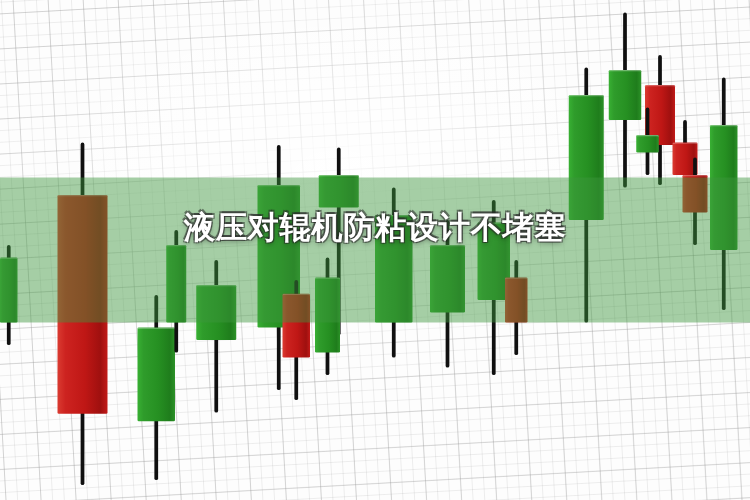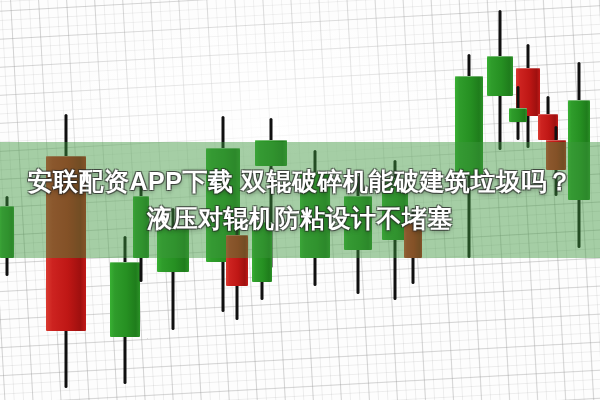--- a/index.html
+++ b/index.html
@@ -186,17 +186,16 @@
       </div>
       <div class="candle" style="left: 0px; width: 14px; top: 0px; height: 400px;">
         <div class="wick" style="top: 196px; height: 80px;"></div>
         <div class="body up" style="top: 206px; height: 52px;"></div>
       </div>
     </div>
 
   <div id="band" style="top: 142px; height: 116px; background: rgba(60, 150, 60, 0.46);"></div>
 
   <div id="headline" style="top: 163px; color: rgb(255, 255, 255);">
-    <span class="hl-line" id="hl-line-1" style="font-size: 25px;">安联配资APP下载 双辊破碎机能破建筑垃圾吗？</span>
     <span class="hl-line" id="hl-line-2" style="font-size: 25px;">液压对辊机防粘设计不堵塞</span>
   </div>
 
 </div>
 
 </body></html>

